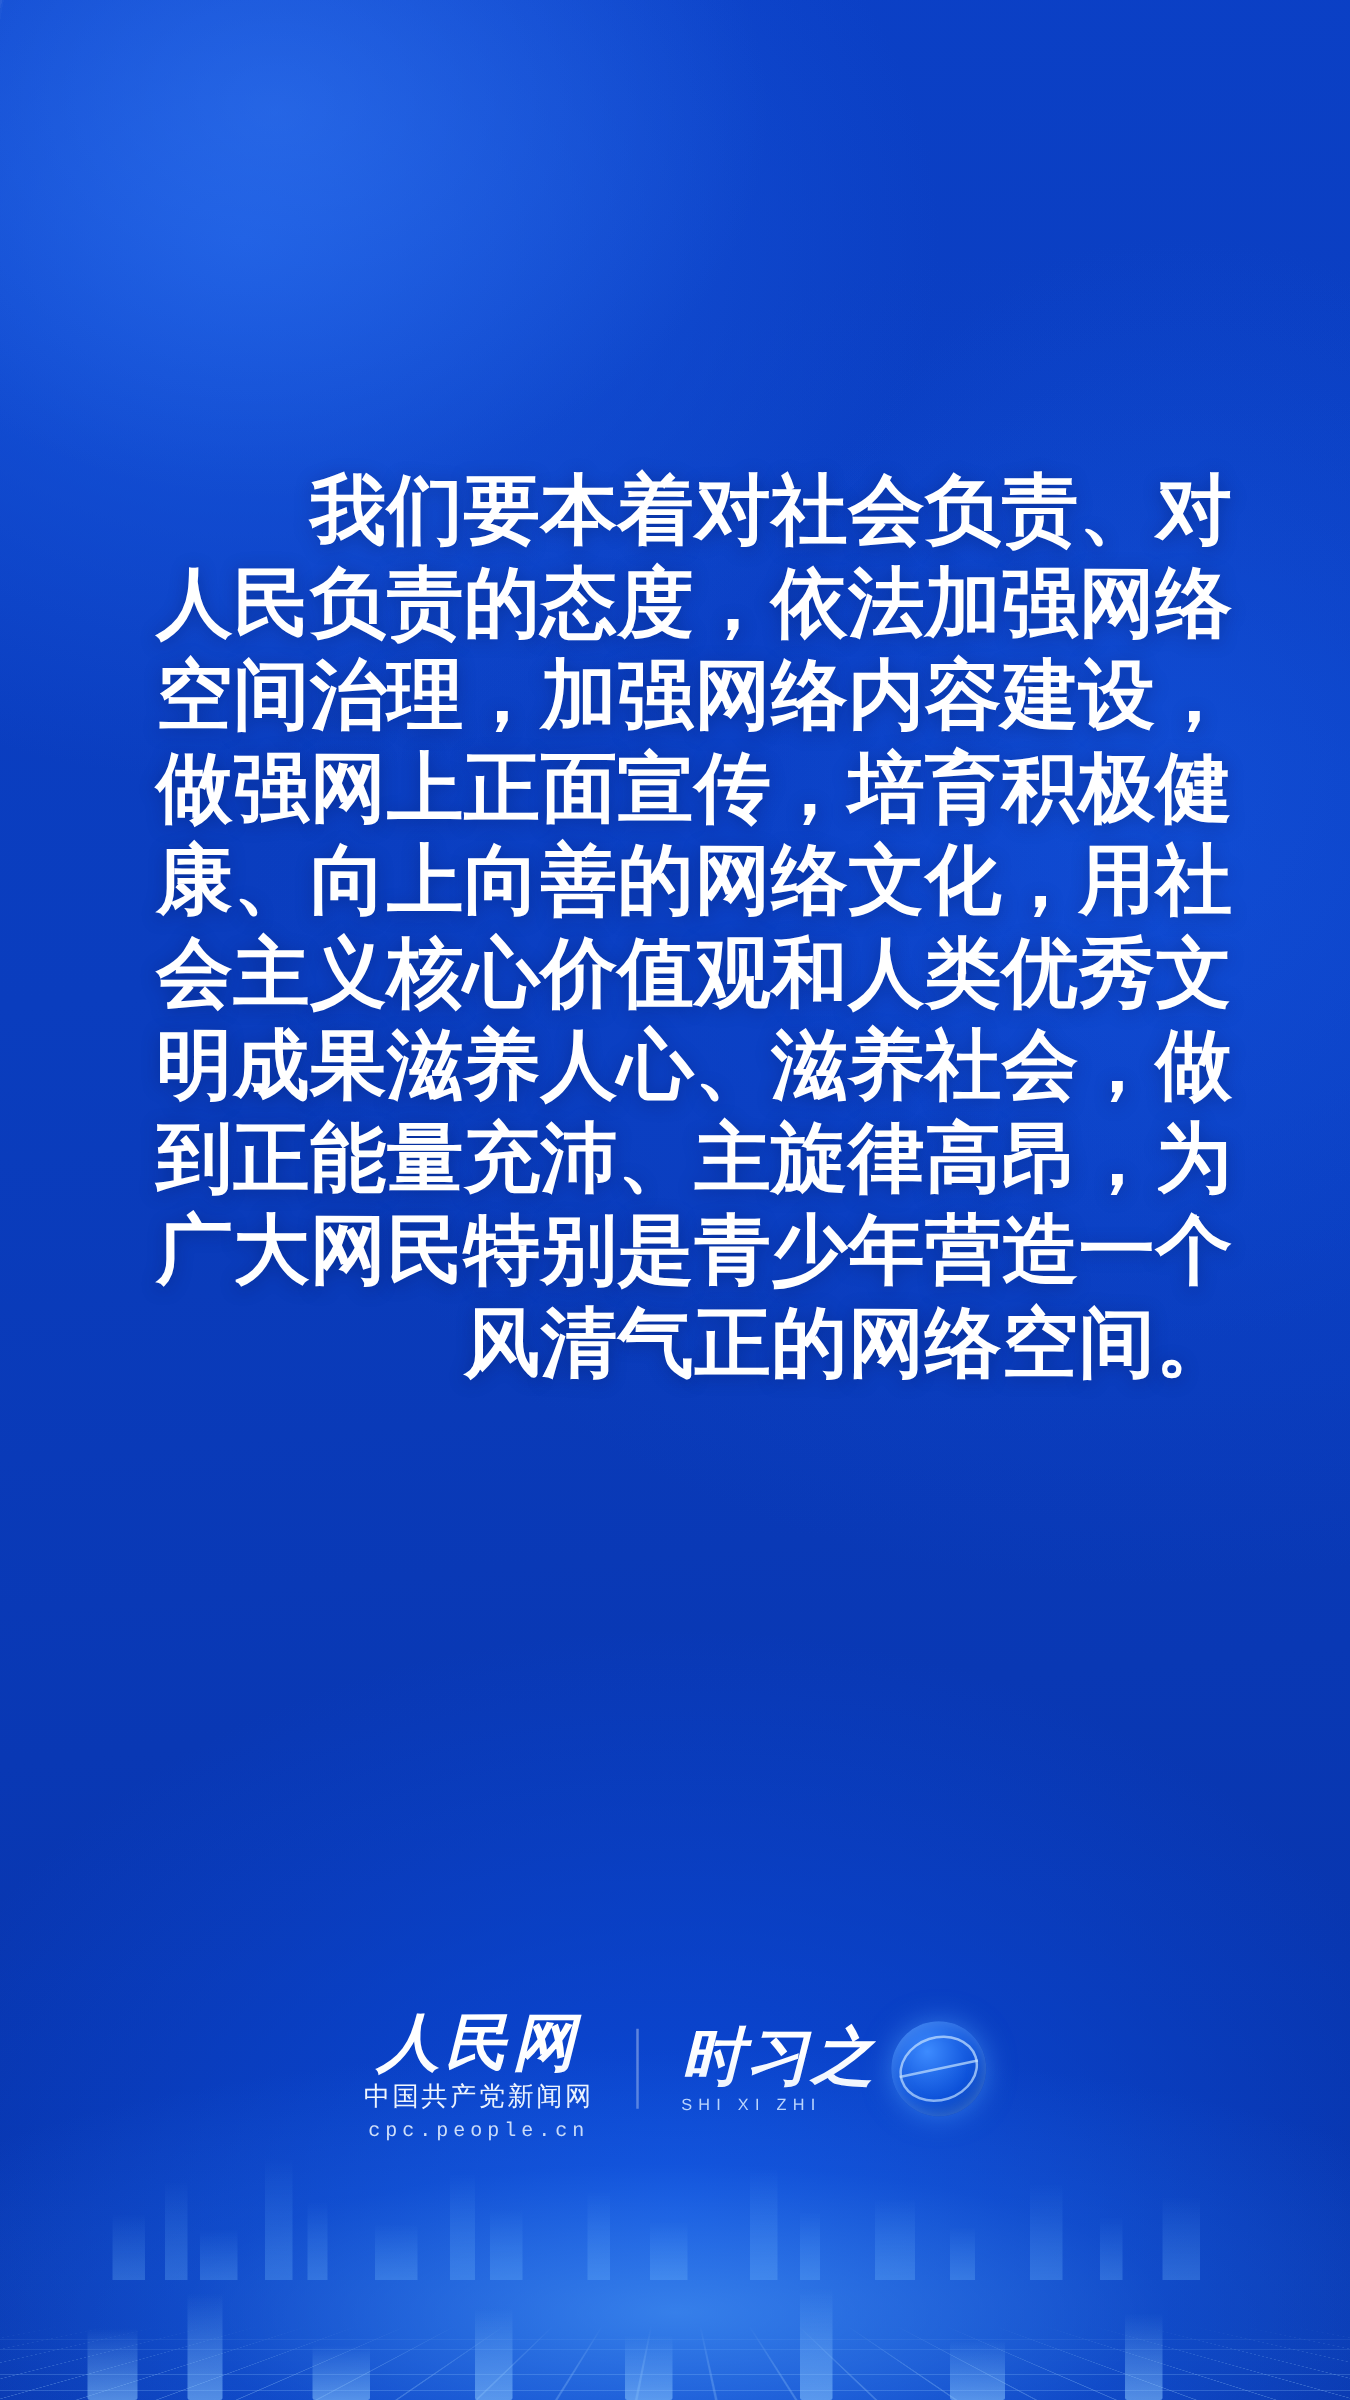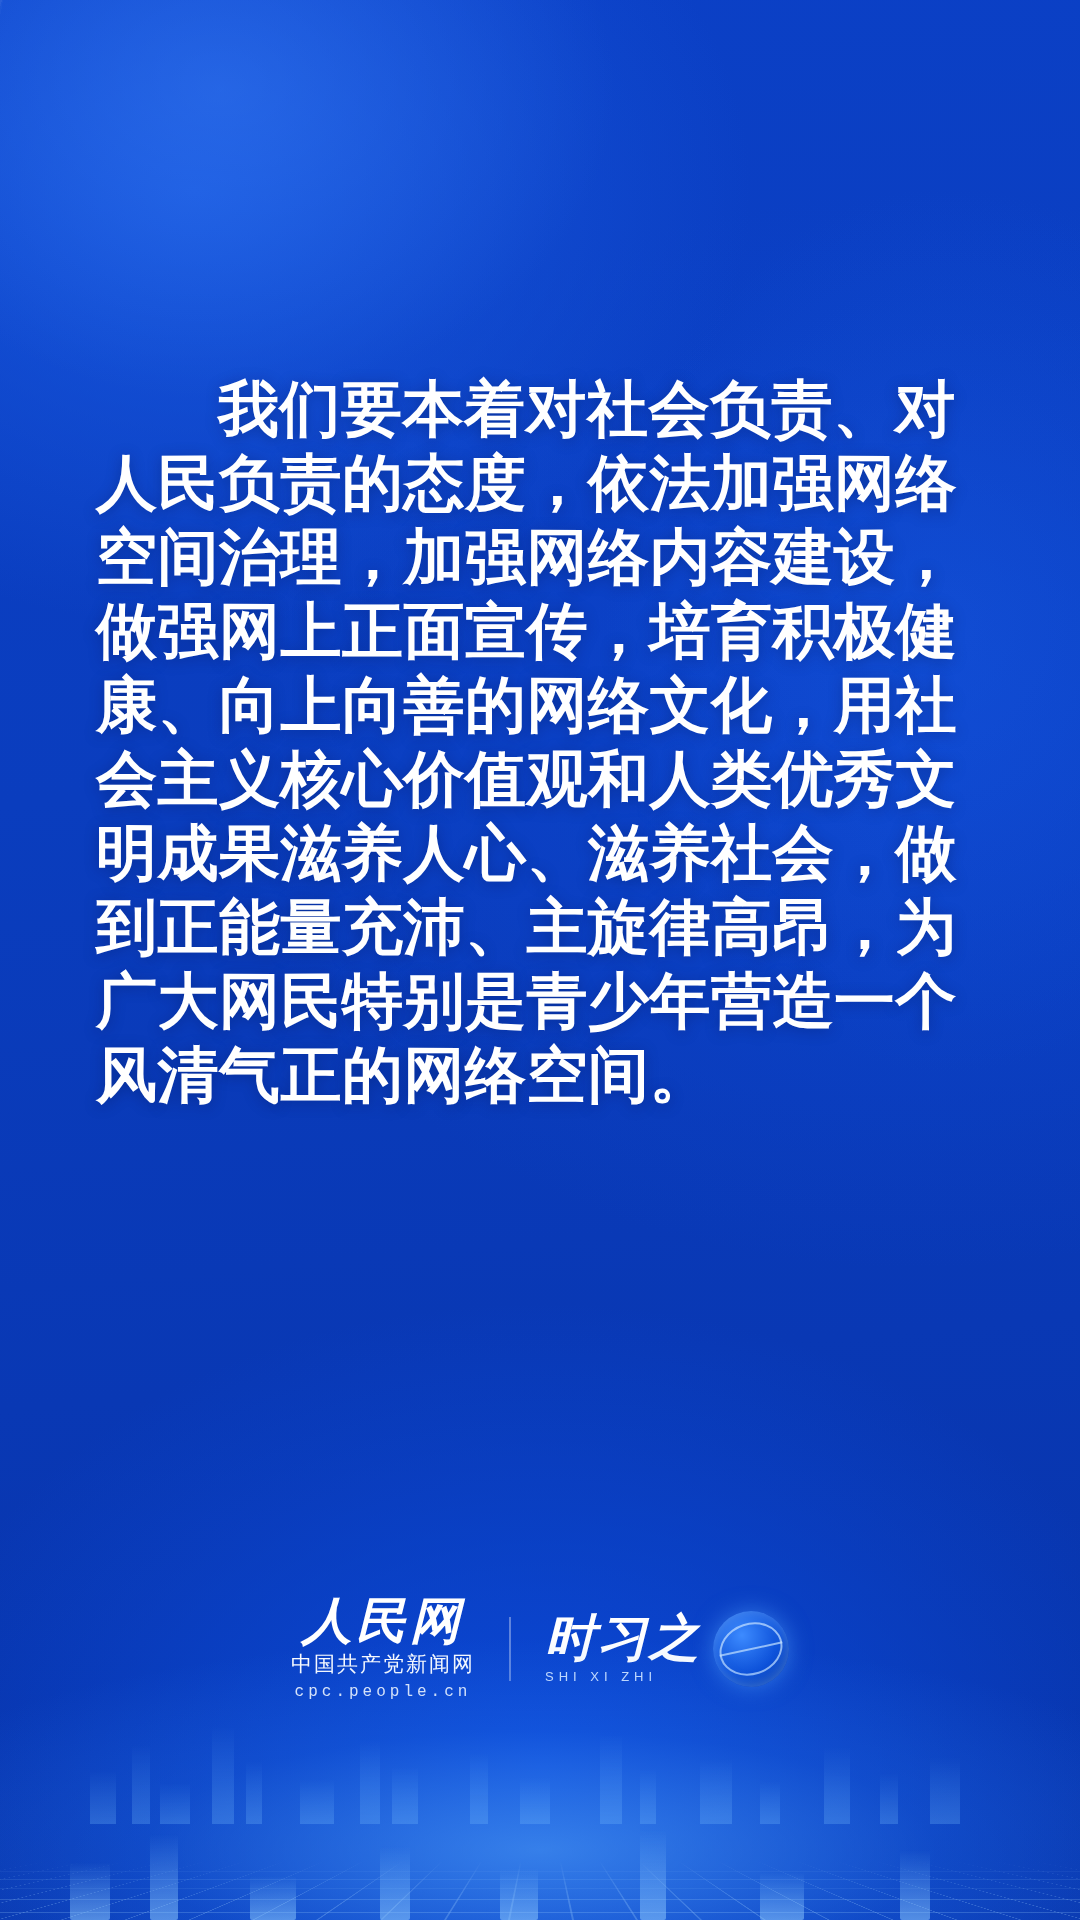--- a/index.html
+++ b/index.html
@@ -52,20 +52,21 @@
     background: radial-gradient(ellipse at center, rgba(30,100,235,0.28) 0%, rgba(30,100,235,0) 70%);
     pointer-events: none;
   }
 
   
   .quote-block {
     position: absolute;
     left: 96px;
     top: 372px;
     width: 890px;
+    text-align: right;
   }
   .quote-text {
     color: #ffffff;
     font-size: 61px;
     line-height: 74px;
     font-weight: 700;
     letter-spacing: 0.5px;
     text-indent: 122px;
     text-shadow: 0 2px 14px rgba(0, 20, 80, 0.35);
     font-family: "DejaVu Sans", "Liberation Sans", sans-serif;
@@ -103,20 +104,21 @@
     gap: 6px;
   }
   .rmw-mark {
     color: #ffffff;
     font-size: 50px;
     font-weight: 700;
     letter-spacing: 4px;
     font-family: "DejaVu Serif", "Liberation Serif", serif;
     font-style: italic;
     line-height: 1;
+    margin-top: 13px;
   }
   .rmw-sub {
     color: #ffffff;
     font-size: 21px;
     letter-spacing: 2px;
     line-height: 1.2;
     font-family: "DejaVu Sans", "Liberation Sans", sans-serif;
   }
   .rmw-url {
     color: #ffffff;

